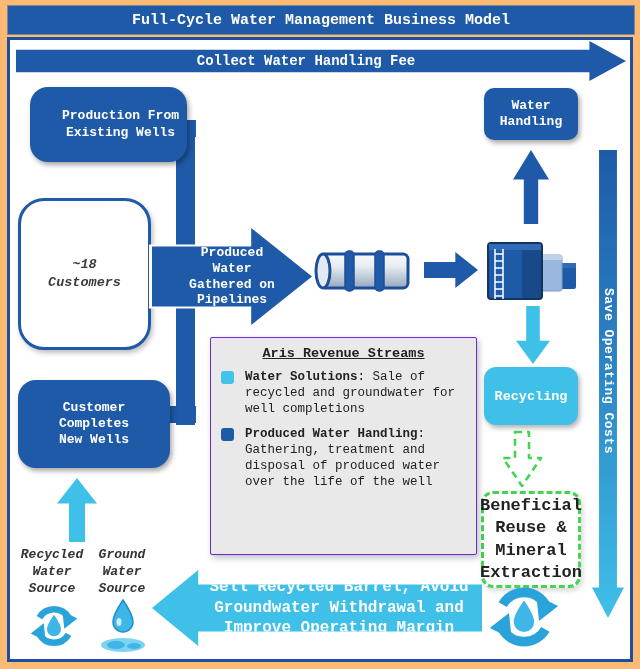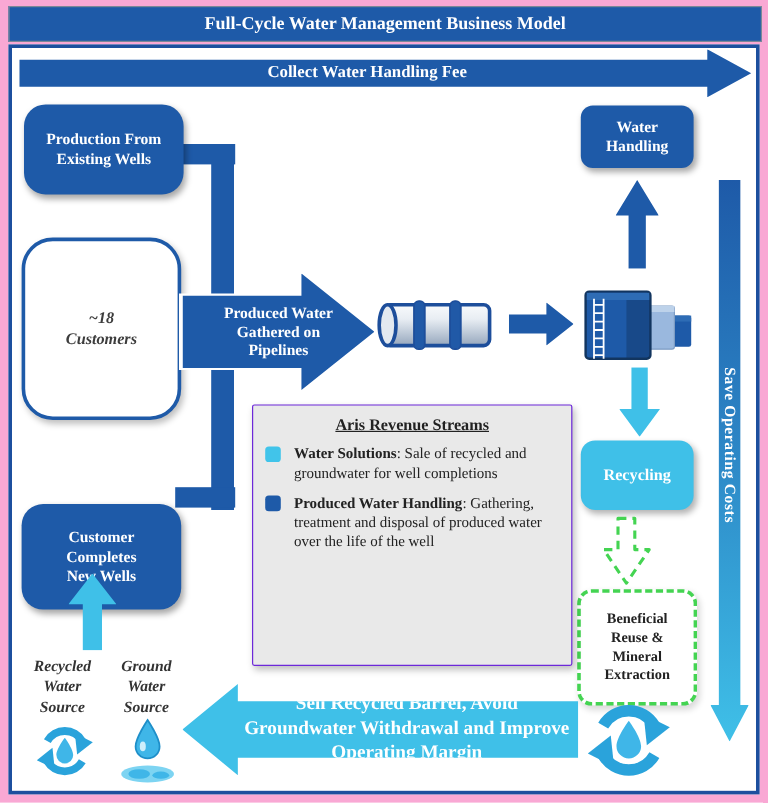--- a/index.html
+++ b/index.html
@@ -1,44 +1,44 @@
 <!DOCTYPE html>
 <html><head>
 <meta charset="utf-8">
 <style>
   html,body{margin:0;padding:0;background:#fff;}
-  #stage{position:relative;width:640px;height:669px;background:#f9a8d4;
-         font-family:Liberation Serif, serif;overflow:hidden;}
+  #stage{position:relative;width:640px;height:669px;background:#fdba74;
+         font-family:Liberation Mono, monospace;overflow:hidden;}
   .abs{position:absolute;}
   .pre{white-space:pre-line;}
   .center{display:flex;align-items:center;justify-content:center;text-align:center;}
 
   
   .title-bar{left:7px;top:5px;width:626px;height:28px;background:#1E5AA8;
              border:1px solid #7b8898;color:#fff;font-weight:700;font-size:15px;}
   .panel{left:7px;top:37px;width:626px;height:625px;border:3px solid #1c4f9e;
          box-sizing:border-box;background:#fff;}
 
   
   .blue-box{background:#1E5AA8;color:#fff;font-weight:700;font-size:13px;line-height:1.25;
             box-shadow:2px 3px 5px rgba(0,0,0,.35);}
   .cyan-box{background:#3FC0E8;color:#fff;font-weight:700;font-size:13.5px;
             box-shadow:2px 3px 5px rgba(0,0,0,.3);}
 
-  .box-production{left:20px;top:87px;width:133px;height:75px;border-radius:18px;}
+  .box-production{left:30px;top:87px;width:133px;height:75px;border-radius:18px;padding-left:24px;}
   .box-customers{left:18px;top:198px;width:133px;height:152px;border-radius:26px;
                  background:#fff;border:3px solid #1E5AA8;box-sizing:border-box;
                  color:#3d3d3d;font-style:italic;font-weight:700;font-size:13.5px;line-height:1.35;
                  box-shadow:2px 3px 5px rgba(0,0,0,.25);}
-  .box-completes{left:18px;top:380px;width:133px;height:88px;border-radius:18px;margin-top:40px;}
+  .box-completes{left:18px;top:380px;width:152px;height:88px;border-radius:18px;}
   .box-handling{left:484px;top:88px;width:94px;height:52px;border-radius:10px;}
   .box-recycling{left:484px;top:367px;width:94px;height:58px;border-radius:12px;}
   .box-beneficial{left:481px;top:491px;width:100px;height:97px;border-radius:12px;
                   background:#fff;border:3px dashed #44D452;box-sizing:border-box;
-                  color:#222;font-weight:700;font-size:12px;line-height:1.3;
+                  color:#222;font-weight:700;font-size:17px;line-height:1.3;
                   box-shadow:2px 3px 5px rgba(0,0,0,.15);}
 
   
   .pipe{background:#1E5AA8;}
   .pipe-v{left:176px;top:120px;width:19px;height:305px;}
   .pipe-h1{left:146px;top:120px;width:50px;height:17px;}
   .pipe-h2{left:146px;top:406px;width:50px;height:17px;}
 
   
   .arrow-collect{left:16px;top:41px;width:610px;height:40px;background:#1E5AA8;

